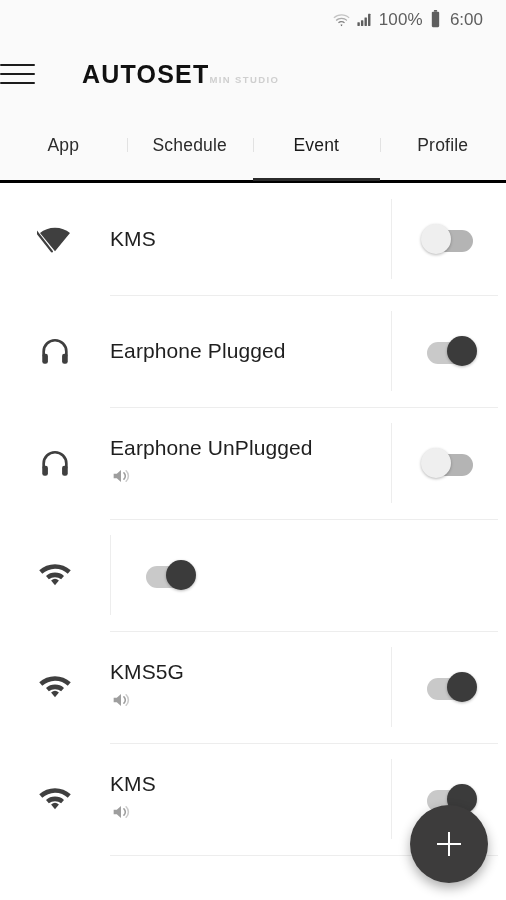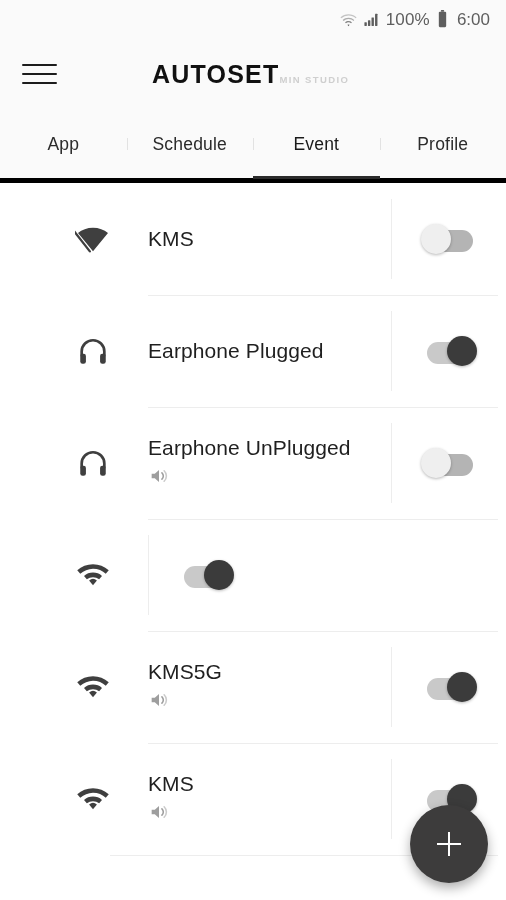--- a/index.html
+++ b/index.html
@@ -15,21 +15,21 @@
     position: relative;
     color: #212121;
   }
 
   
   .status-bar {
     height: 38px;
     background: #fafafa;
     display: flex;
     justify-content: flex-end;
-    padding-right: 16px;
+    padding-right: 23px;
     box-sizing: border-box;
   }
   .status-items {
     display: flex;
     align-items: center;
     gap: 6px;
     color: #5a5a5a;
   }
   .status-text {
     font-size: 17px;
@@ -45,22 +45,20 @@
   }
   .status-icon { display: block; }
 
   
   .app-bar {
     height: 72px;
     background: #fafafa;
     display: flex;
     align-items: center;
     box-sizing: border-box;
-    padding-left: 22px;
-    gap: 48px;
   }
   .hamburger {
     width: 40px;
     height: 30px;
     display: flex;
     flex-direction: column;
     justify-content: center;
     gap: 7px;
     cursor: pointer;
     flex: none;
@@ -91,21 +89,21 @@
     color: #cfcfcf;
     line-height: 1;
   }
 
   
   .tab-bar {
     height: 73px;
     background: #fafafa;
     display: flex;
     align-items: stretch;
-    border-bottom: 5px solid #000000;
+    border-bottom: 3px solid #000000;
     box-sizing: border-box;
   }
   .tab {
     flex: 1 1 0;
     position: relative;
     display: flex;
     align-items: center;
     justify-content: center;
     cursor: pointer;
   }
@@ -130,21 +128,20 @@
     left: 0;
     right: 0;
     bottom: -1px;
     height: 3px;
     background: #2b2b2b;
   }
 
   
   .event-list {
     background: #ffffff;
-    padding-left: 38px;
   }
   .event-row {
     position: relative;
     height: 112px;
     display: flex;
     align-items: center;
     box-sizing: border-box;
   }
   .event-row + .event-row::before,
   .event-list::after {

